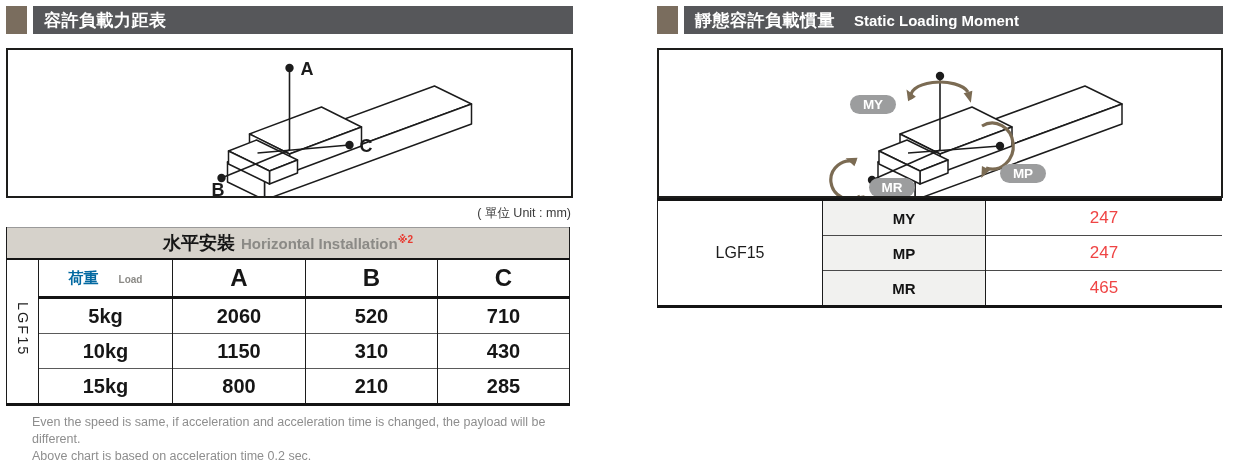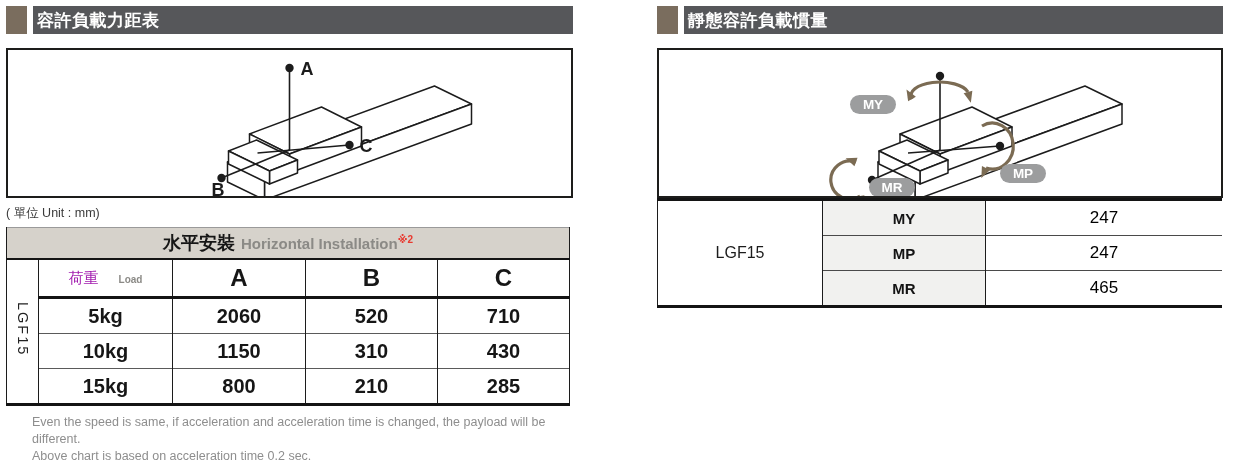--- a/index.html
+++ b/index.html
@@ -6,58 +6,58 @@
   body{font-family:"Liberation Sans","DejaVu Sans",sans-serif;color:#1c1c1c;}
   .page{position:relative;width:1244px;height:467px;background:#fff;overflow:hidden;}
 
   .panel{position:absolute;top:6px;}
   .panel.left{left:6px;width:567px;}
   .panel.right{left:657px;width:566px;}
 
   
   .hdr{display:flex;height:28px;}
   .hdr-sq{width:21px;height:28px;background:#7a6d5e;margin-right:6px;flex:none;}
-  .hdr-bar{flex:1;background:#56575a;color:#fff;display:flex;align-items:center;padding-left:4px;gap:12px;}
+  .hdr-bar{flex:1;background:#56575a;color:#fff;display:flex;align-items:center;padding-left:11px;gap:12px;}
   .hdr-bar .zh{font-size:17px;font-weight:bold;letter-spacing:.5px;}
   .hdr-bar .en{font-size:15px;font-weight:bold;margin-left:7px;}
 
   
   .dbox{margin-top:14px;height:146px;border:2px solid #1d1d1b;background:#fff;position:relative;}
   .dbox svg{display:block;width:100%;height:100%;}
 
-  .unit{height:15px;margin:7px 2px 7px 0;text-align:left;font-size:12.5px;color:#3a3a3a;}
+  .unit{height:15px;margin:7px 2px 7px 0;text-align:right;font-size:12.5px;color:#3a3a3a;}
 
   
   table{border-collapse:collapse;}
   .lt{width:564px;table-layout:fixed;border:1.6px solid #1c1c1c;border-top:1px solid #9a9a9a;border-bottom:3px solid #141414;}
   .lt td,.lt th{border-left:1.6px solid #1c1c1c;border-right:1.6px solid #1c1c1c;text-align:center;vertical-align:middle;padding:0;}
   .lt .ghead td{height:30px;background:#d6d2cb;border-bottom:2.6px solid #141414;margin-left:22px;}
   .lt .ghead .zh{font-size:18px;font-weight:bold;color:#161616;}
   .lt .ghead .en{font-size:15px;font-weight:bold;color:#8b8a86;margin-left:6px;}
   .lt .ghead sup{font-size:10px;font-weight:bold;color:#e8392f;vertical-align:super;}
   .lt .chead th{height:36px;background:#fff;border-bottom:3px solid #141414;font-weight:normal;}
   .lt .chead .abc{font-size:24px;font-weight:bold;color:#161616;}
-  .lt .loadh .zh{font-size:15px;font-weight:normal;color:#a21caf;}
+  .lt .loadh .zh{font-size:15px;font-weight:bold;color:#0369a1;}
   .lt .loadh .en{font-size:10px;font-weight:bold;color:#8b8a86;margin-left:20px;}
   .lt tr.data td{height:34px;font-size:20px;color:#161616;font-weight:bold;}
   .lt tr.data + tr.data td{border-top:1.7px solid #5a5a5a;}
   .lt .model-cell{background:#fff;}
   .vert{writing-mode:vertical-rl;display:inline-block;font-size:14.5px;letter-spacing:2px;color:#222;}
 
   
   .footnote{margin-top:8px;}
   .fn-zh{font-size:13px;font-weight:bold;color:#e8392f;line-height:17px;}
   .fn-en{font-size:12.5px;color:#8e8e8e;line-height:17px;padding-left:26px;}
 
   
   .rt{width:565px;table-layout:fixed;border-top:3px solid #141414;border-bottom:3px solid #141414;border-left:1.6px solid #1c1c1c;}
   .rt td{height:34px;text-align:center;vertical-align:middle;padding:0;}
   .rt .model{border-right:1.6px solid #1c1c1c;font-size:16px;color:#1c1c1c;background:#fff;}
   .rt .mlabel{background:#f1f1ef;font-weight:bold;font-size:15px;border-right:1.6px solid #1c1c1c;color:#141414;}
-  .rt .mval{background:#fff;font-size:17px;color:#000000;}
+  .rt .mval{background:#fff;font-size:17px;color:#ef4444;}
   .rt tr.r2 .mlabel,.rt tr.r2 .mval,
   .rt tr.r3 .mlabel,.rt tr.r3 .mval{border-top:1.9px solid #4a4a4a;}
 
   text{font-family:"Liberation Sans","DejaVu Sans",sans-serif;}
 </style>
 </head>
 <body>
 
 <div class="page">
 
@@ -148,20 +148,21 @@
       <div class="fn-en">Above chart is based on acceleration time 0.2 sec.</div>
     </div>
   </section>
 
   <section class="panel right">
 
     <div class="hdr">
       <span class="hdr-sq"></span>
       <div class="hdr-bar">
         <span class="zh">靜態容許負載慣量</span>
+        <span class="en">Static Loading Moment</span>
       </div>
     </div>
 
     <div class="dbox">
       <svg viewBox="0 0 560 146" preserveAspectRatio="xMidYMid meet">
         <g stroke="#1c1c1c" stroke-width="1.5" fill="#ffffff" stroke-linejoin="round">
           <polygon points="218,112 425,36 462,54 255,130"></polygon>
           <polygon points="255,130 462,54 462,74 255,150"></polygon>
           <polygon points="218,112 255,130 255,150 218,132"></polygon>
           <polygon points="240,84 312,57 352,77 280,104"></polygon>

